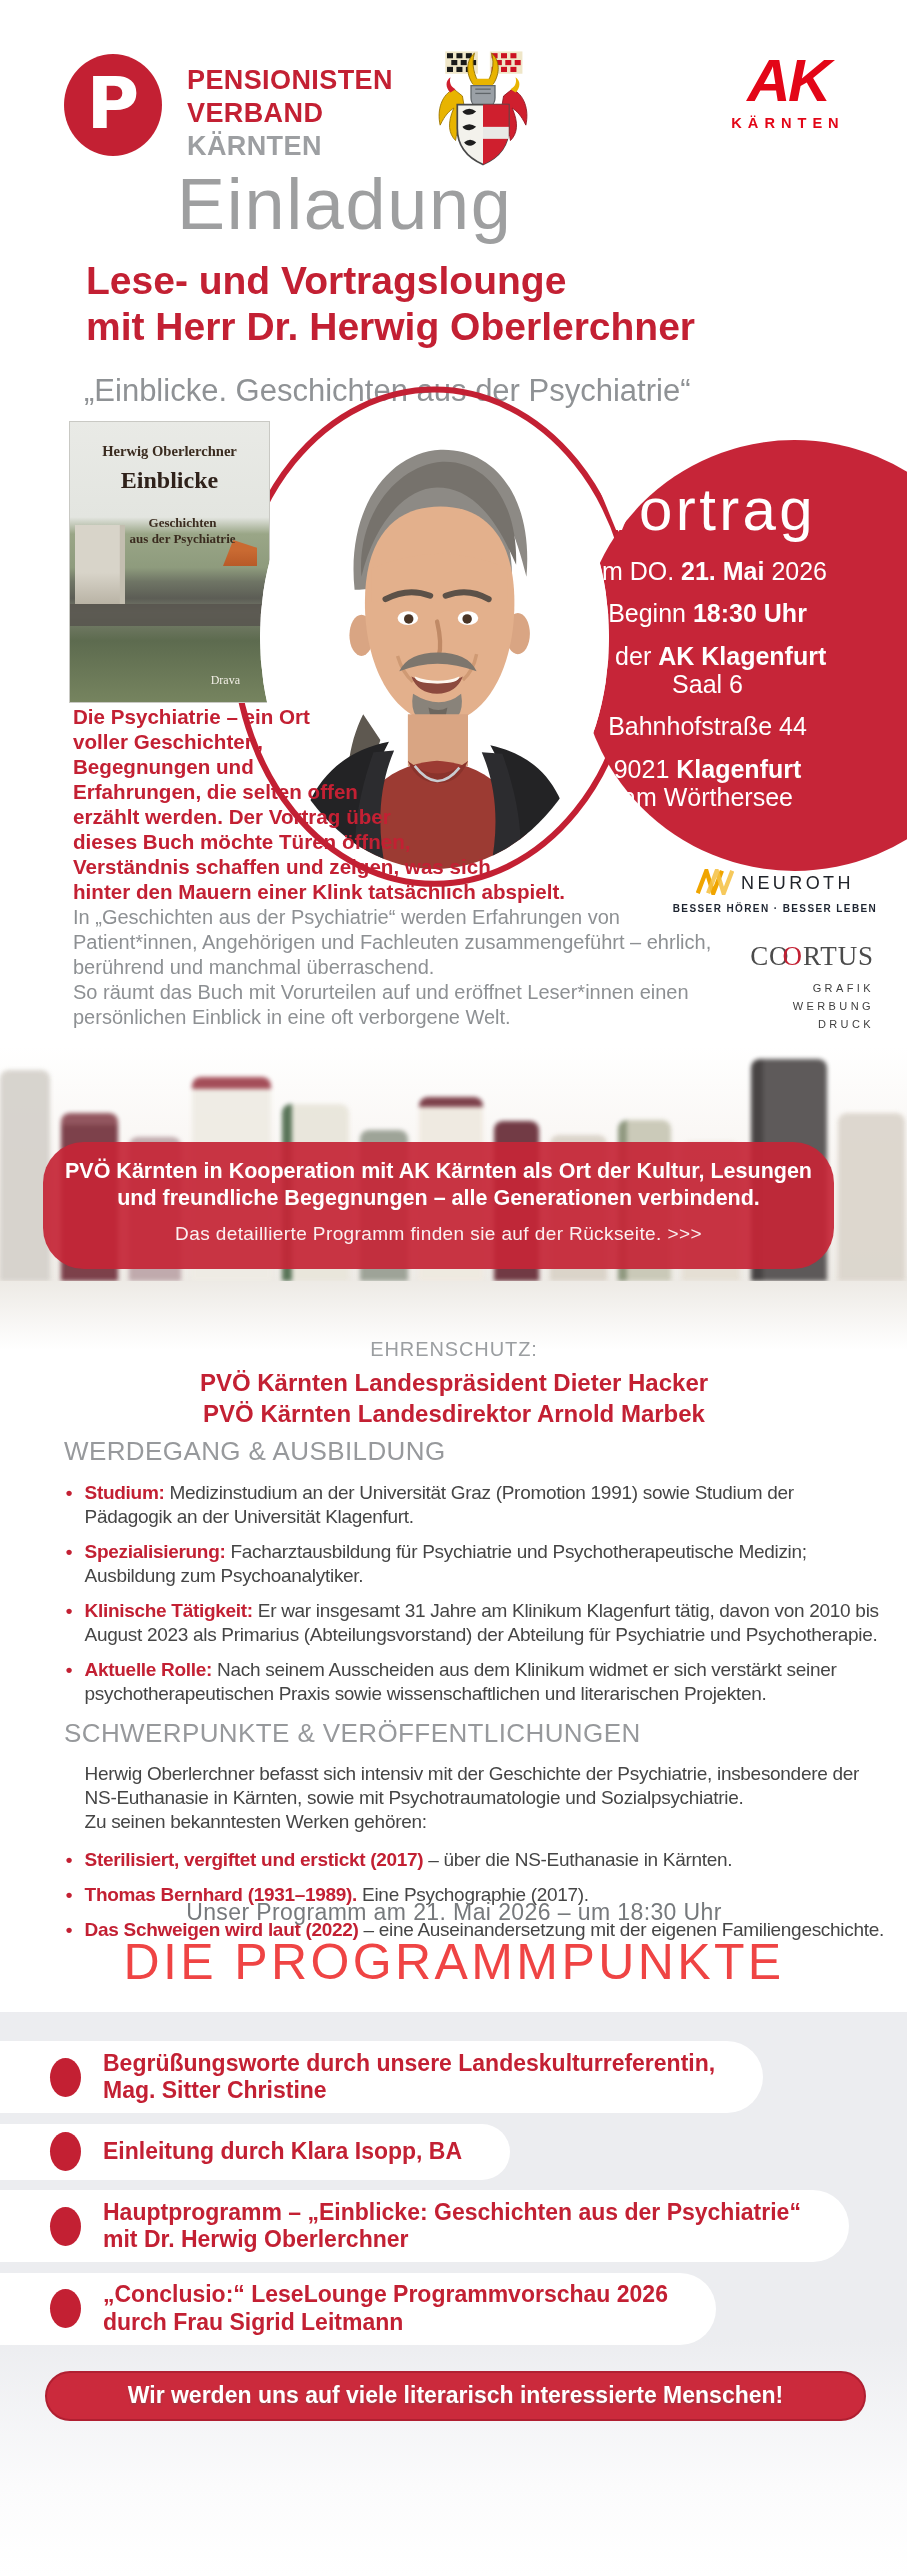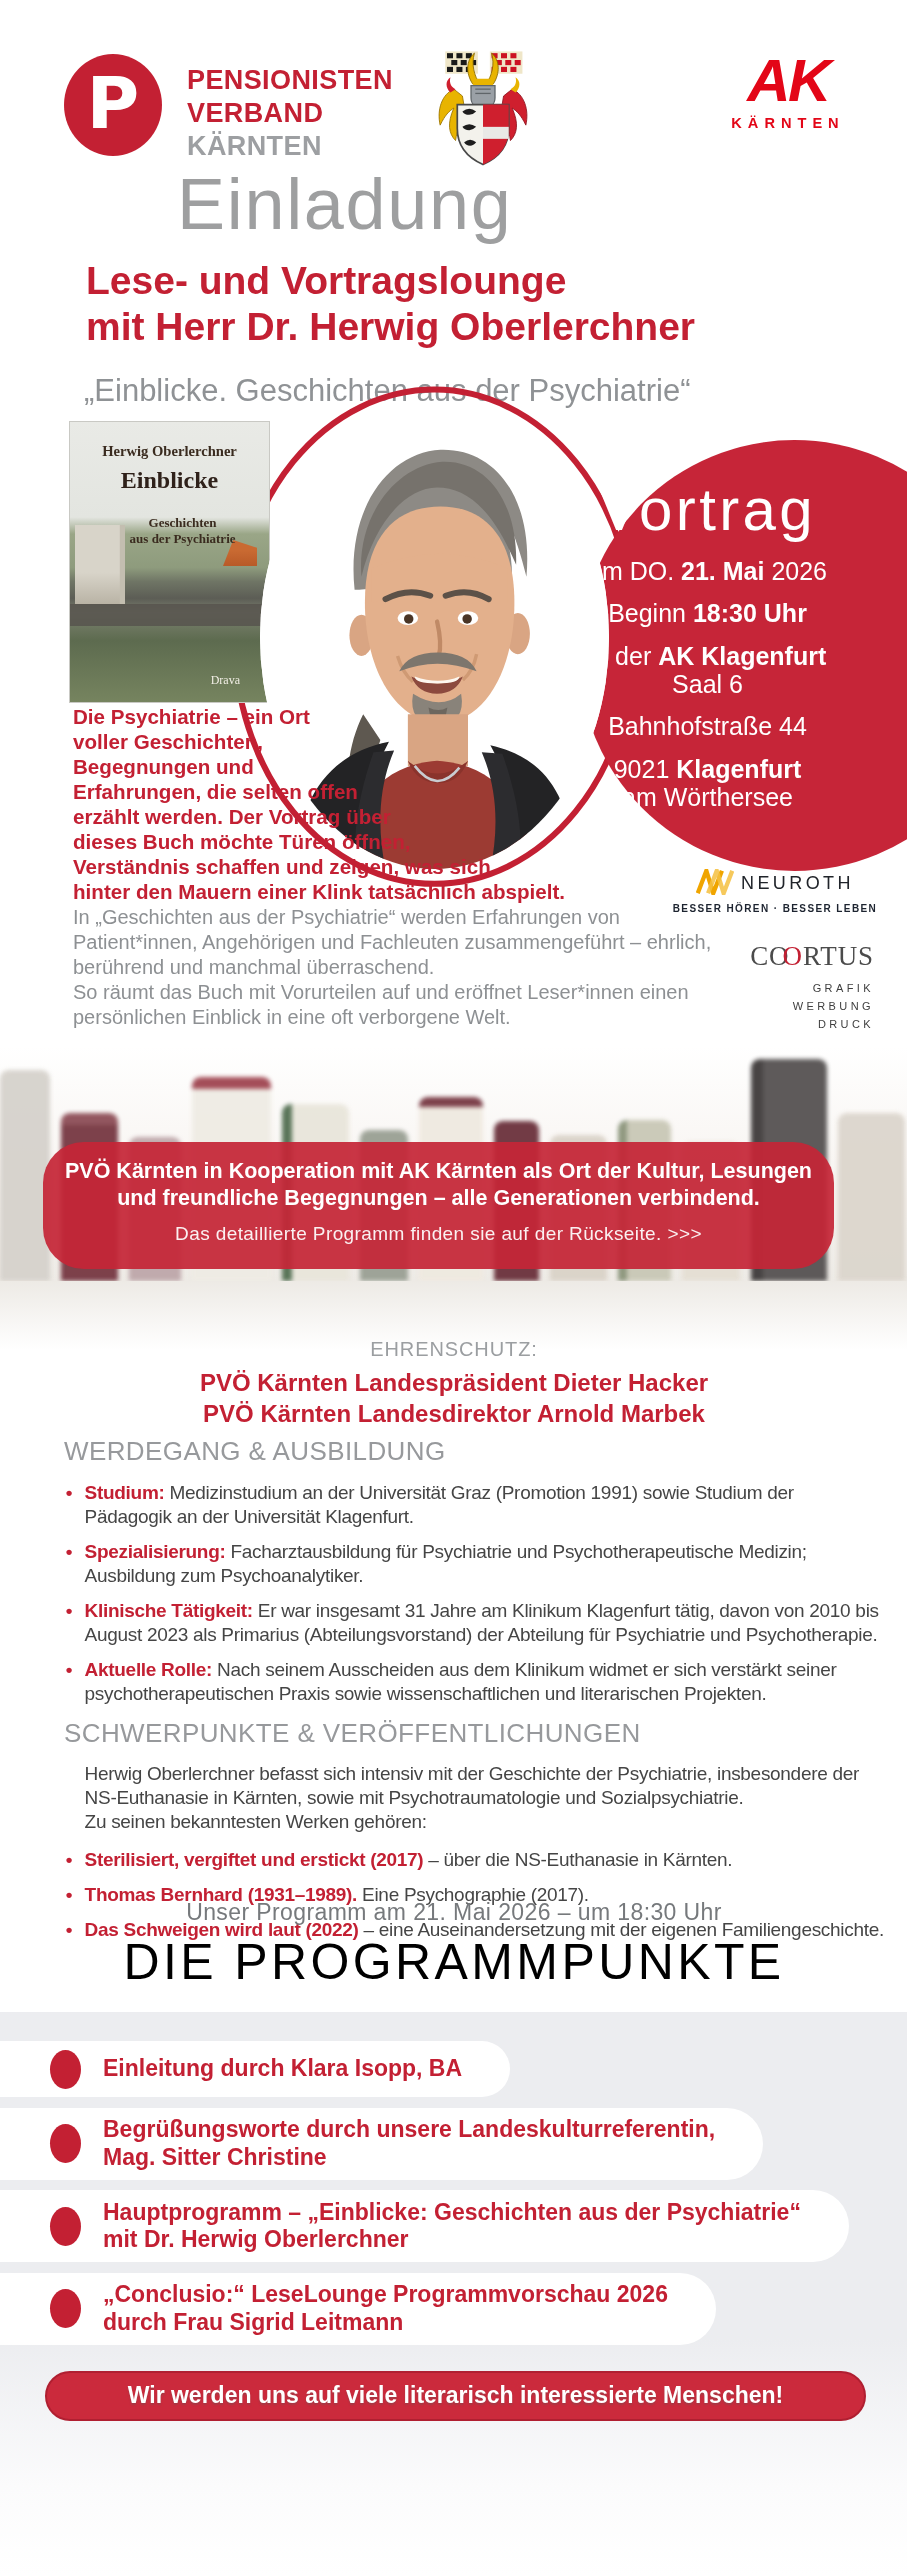--- a/index.html
+++ b/index.html
@@ -96,21 +96,21 @@
           color:var(--dark-text);margin-bottom:11px;white-space:pre-line;}
   .bullet::before{content:"•";position:absolute;left:1.7px;top:0;color:var(--red);font-weight:bold;}
   .bullet .lbl{color:var(--red);font-weight:bold;}
   .focus-head{margin-top:12px;}
   .focus-intro{padding-left:20.6px;font-size:19px;letter-spacing:-0.3px;line-height:24px;color:var(--dark-text);
                margin-bottom:13.7px;white-space:pre-line;}
 
   
   .program{position:absolute;left:0;top:1899px;width:908px;height:677px;display:flex;flex-direction:column;}
   .kicker{text-align:center;font-size:23px;font-weight:500;color:#76797c;letter-spacing:0.4px;line-height:27.5px;}
-  .big-head{text-align:center;font-size:50px;font-weight:300;color:#000000;letter-spacing:3.4px;
+  .big-head{text-align:center;font-size:50px;font-weight:300;color:#ef4444;letter-spacing:3.4px;
             line-height:55px;margin-top:8.6px;}
   .panel{margin-top:22px;flex:1;background:linear-gradient(180deg,var(--panel-gray) 0%,var(--panel-gray) 58%,#fbfbfc 84%,#ffffff 100%);
          padding-top:29px;}
   .pill{display:flex;align-items:center;gap:22px;background:#fff;width:fit-content;
         border-radius:0 38px 38px 0;padding:8.6px 48px 8.6px 0;margin-bottom:10.3px;}
   .pill .dot{flex:none;width:31px;height:39px;border-radius:50%;background:var(--red);margin-left:50px;}
   .pill .ptxt{font-size:23px;font-weight:bold;color:var(--red);line-height:27.5px;white-space:pre-line;}
   .closing{margin:26px 0 0 45px;width:821px;height:50px;border-radius:25px;background:var(--banner-red);
            border:2.6px solid #b01f31;color:#fff;font-size:23px;font-weight:bold;text-align:center;
            line-height:45px;text-shadow:0 1.7px 1.7px rgba(90,90,90,.35);}
@@ -367,26 +367,26 @@
     <div class="bullet"><span class="lbl">Thomas Bernhard (1931–1989).</span><span> Eine Psychographie (2017).</span></div>
     <div class="bullet"><span class="lbl">Das Schweigen wird laut (2022)</span><span> – eine Auseinandersetzung mit der eigenen Familiengeschichte.</span></div>
   </div>
 
   <div class="program">
     <div class="kicker">Unser Programm am 21. Mai 2026 – um 18:30 Uhr</div>
     <div class="big-head">DIE PROGRAMMPUNKTE</div>
     <div class="panel">
       <div class="pill">
         <div class="dot"></div>
-        <div class="ptxt">Einleitung durch Klara Isopp, BA</div>
+        <div class="ptxt">Begrüßungsworte durch unsere Landeskulturreferentin,
+Mag. Sitter Christine</div>
       </div>
       <div class="pill">
         <div class="dot"></div>
-        <div class="ptxt">Begrüßungsworte durch unsere Landeskulturreferentin,
-Mag. Sitter Christine</div>
+        <div class="ptxt">Einleitung durch Klara Isopp, BA</div>
       </div>
       <div class="pill">
         <div class="dot"></div>
         <div class="ptxt">Hauptprogramm – „Einblicke: Geschichten aus der Psychiatrie“
 mit Dr. Herwig Oberlerchner</div>
       </div>
       <div class="pill">
         <div class="dot"></div>
         <div class="ptxt">„Conclusio:“ LeseLounge Programmvorschau 2026
 durch Frau Sigrid Leitmann</div>

